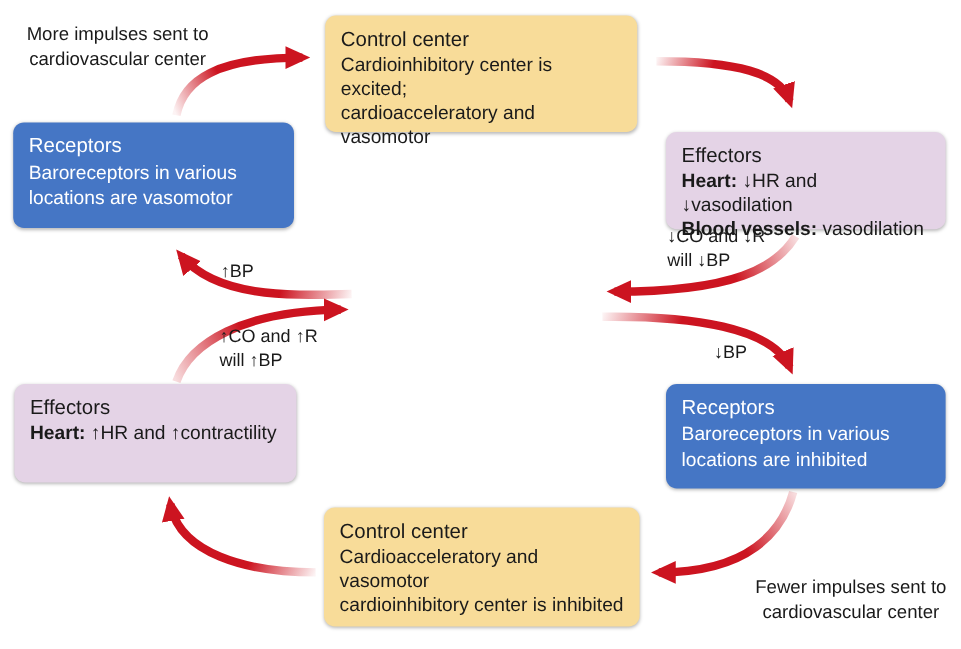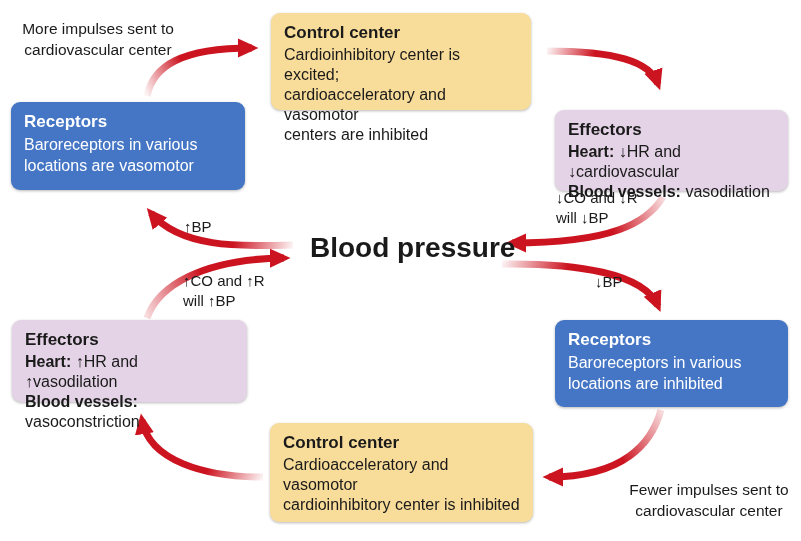--- a/index.html
+++ b/index.html
@@ -8,40 +8,40 @@
   }
   *{margin:0;padding:0;box-sizing:border-box}
   html,body{width:801px;height:541px;overflow:hidden}
   body{position:relative;background:#fff;font-family:"Liberation Sans","DejaVu Sans",sans-serif;color:var(--ink)}
   #stage{position:absolute;inset:0;width:801px;height:541px}
   #arrows{position:absolute;left:0;top:0;z-index:1;pointer-events:none}
   #arrows path.shaft{fill:none;stroke-width:7}
   #arrows .head{fill:var(--arrow-red)}
   #arrows stop{stop-color:var(--arrow-red)}
   .box{position:absolute;z-index:2;border-radius:9px;padding:9px 13px;box-shadow:0 1px 3px rgba(0,0,0,.28)}
-  .box .title{font-size:17px;font-weight:700;line-height:22px;margin-bottom:1px}
+  .box .title{font-size:17px;font-weight:400;line-height:22px;margin-bottom:1px}
   .box .line{font-size:16px;line-height:20px}
   .blue{background:var(--box-blue);color:#fff}
   .blue .line{line-height:21px}
   .yellow{background:var(--box-yellow);color:var(--ink)}
   .pink{background:var(--box-pink);color:var(--ink)}
   .note{position:absolute;z-index:2;font-size:15.5px;line-height:21px;text-align:center;color:var(--ink)}
   .lbl{position:absolute;z-index:2;font-size:15px;line-height:20px;color:var(--ink);white-space:nowrap}
   #note-more{left:8px;top:18px;width:180px}
   #note-fewer{left:620px;top:479px;width:178px}
   #box-control-top{left:271px;top:13px;width:260px;height:97px}
   #box-receptors-tl{left:11px;top:102px;width:234px;height:88px}
   #box-effectors-r{left:555px;top:110px;width:233px;height:81px}
   #box-receptors-br{left:555px;top:320px;width:233px;height:87px}
   #box-effectors-bl{left:12px;top:320px;width:235px;height:82px}
   #box-control-bottom{left:270px;top:423px;width:263px;height:99px}
   #lbl-bp-up{left:184px;top:217px}
   #lbl-co-up{left:183px;top:271px}
   #lbl-co-down{left:556px;top:188px}
-  #lbl-bp-down{left:595px;top:272px}
+  #lbl-bp-down{left:595px;top:284px}
   #center-label{position:absolute;z-index:2;left:310px;top:232px;font-size:28px;font-weight:700;color:var(--ink);white-space:nowrap}
 </style>
 </head>
 <body>
 
 <div id="stage">
 
   <svg id="arrows" width="801" height="541" viewBox="0 0 801 541">
     <defs>
       <marker id="ah" viewBox="0 0 10 10" refX="6.5" refY="5" markerWidth="3.1" markerHeight="3.1" orient="auto-start-reverse">
@@ -89,57 +89,54 @@
     <path class="shaft" stroke="url(#g7)" marker-end="url(#ah)" d="M 263,477 C 205,477 149,461 142,420"></path>
     <path class="shaft" stroke="url(#g8)" marker-end="url(#ah)" d="M 661,410 C 652,443 624,477 549,477"></path>
   </svg>
 
   <div class="note" id="note-more">More impulses sent to cardiovascular center</div>
 
   <div class="box yellow" id="box-control-top">
     <div class="title">Control center</div>
     <div class="line">Cardioinhibitory center is excited;</div>
     <div class="line">cardioacceleratory and vasomotor</div>
-    <div class="line">centers are inhibited</div>
   </div>
 
   <div class="box blue" id="box-receptors-tl">
     <div class="title">Receptors</div>
     <div class="line">Baroreceptors in various</div>
     <div class="line">locations are vasomotor</div>
   </div>
 
   <div class="box pink" id="box-effectors-r">
     <div class="title">Effectors</div>
-    <div class="line"><b>Heart:</b><span> ↓HR and ↓cardiovascular</span></div>
+    <div class="line"><b>Heart:</b><span> ↓HR and ↓vasodilation</span></div>
     <div class="line"><b>Blood vessels:</b><span> vasodilation</span></div>
   </div>
 
   <div class="lbl" id="lbl-bp-up">↑BP</div>
-  <div id="center-label">Blood pressure</div>
   <div class="lbl" id="lbl-co-up">
     <div>↑CO and ↑R</div>
     <div>will ↑BP</div>
   </div>
   <div class="lbl" id="lbl-co-down">
     <div>↓CO and ↓R</div>
     <div>will ↓BP</div>
   </div>
   <div class="lbl" id="lbl-bp-down">↓BP</div>
 
   <div class="box blue" id="box-receptors-br">
     <div class="title">Receptors</div>
     <div class="line">Baroreceptors in various</div>
     <div class="line">locations are inhibited</div>
   </div>
 
   <div class="box pink" id="box-effectors-bl">
     <div class="title">Effectors</div>
-    <div class="line"><b>Heart:</b><span> ↑HR and ↑vasodilation</span></div>
-    <div class="line"><b>Blood vessels:</b><span> vasoconstriction</span></div>
+    <div class="line"><b>Heart:</b><span> ↑HR and ↑contractility</span></div>
   </div>
 
   <div class="box yellow" id="box-control-bottom">
     <div class="title">Control center</div>
     <div class="line">Cardioacceleratory and vasomotor</div>
     <div class="line">cardioinhibitory center is inhibited</div>
   </div>
 
   <div class="note" id="note-fewer">Fewer impulses sent to cardiovascular center</div>
 

